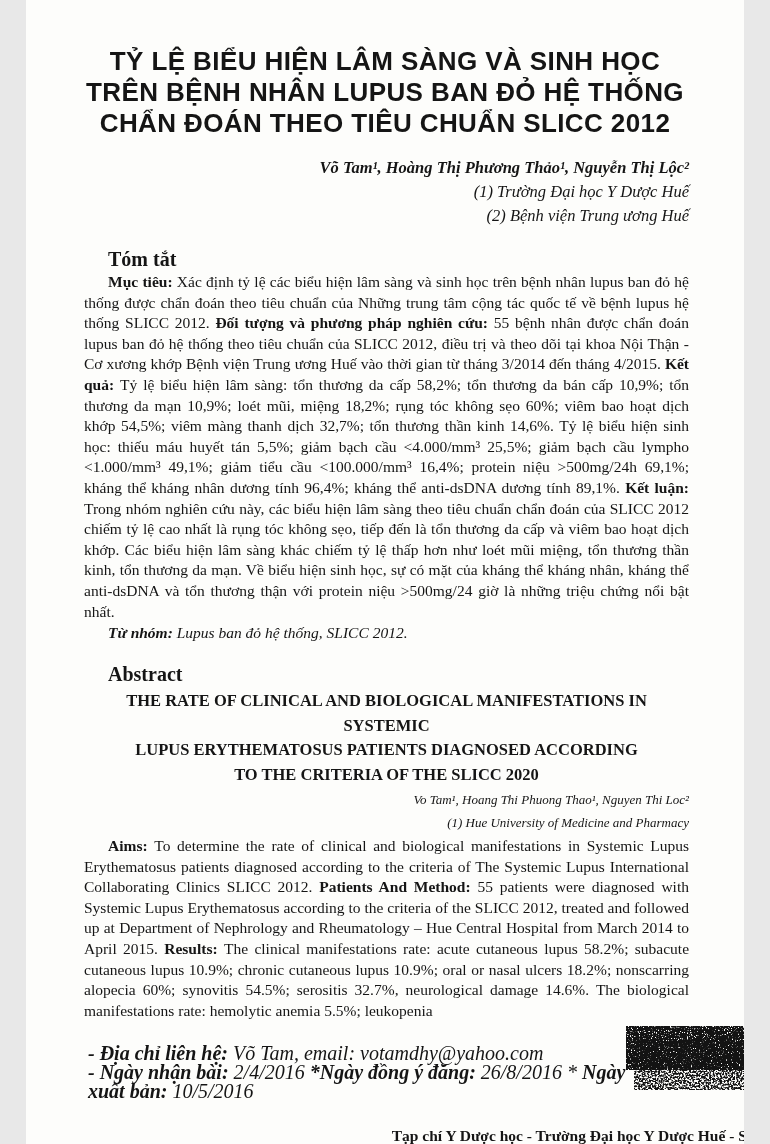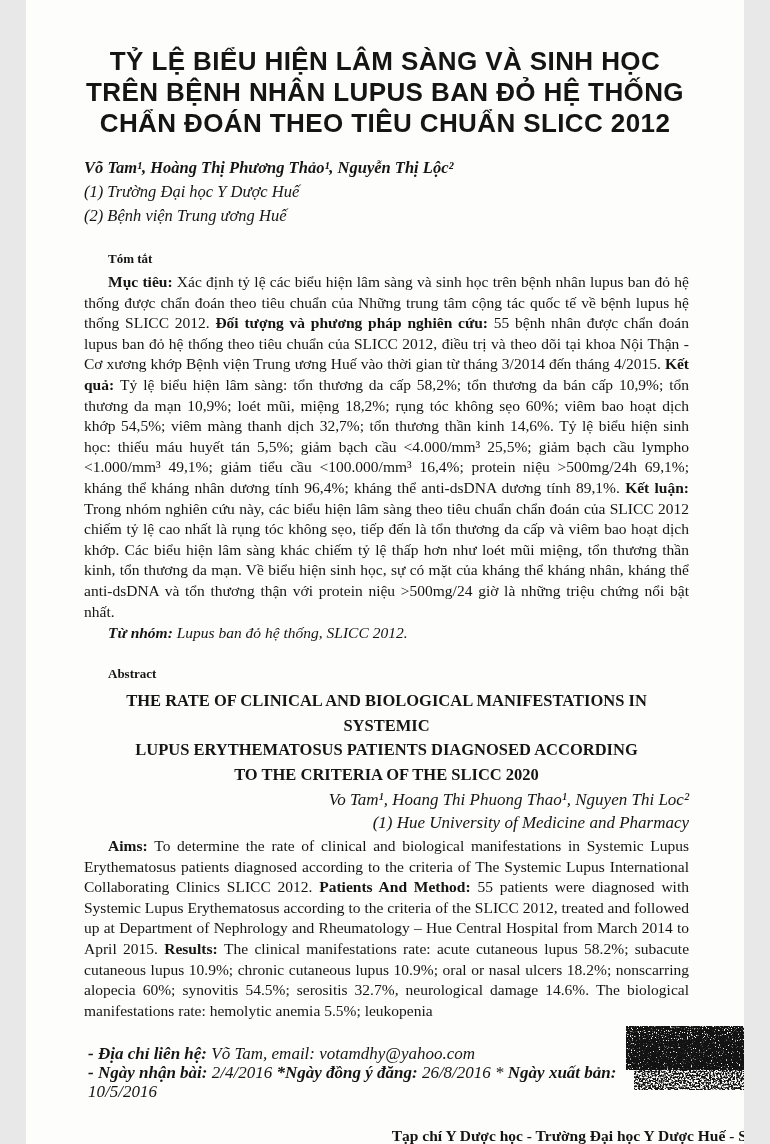--- a/index.html
+++ b/index.html
@@ -23,33 +23,33 @@
     font-family:"Liberation Sans","DejaVu Sans",sans-serif;
     font-weight:bold;
     font-size:26px;
     line-height:31px;
     letter-spacing:0.4px;
   }
 
   
   .authors-vi{
     margin:17px 55px 0 58px;
-    text-align:left;
+    text-align:right;
     font-size:16.5px;
     line-height:24px;
     font-style:italic;
   }
   .authors-vi .names{font-weight:bold;}
 
   
   .sec-heading{
     margin:20px 55px 0 58px;
     text-indent:24px;
     font-weight:bold;
-    font-size:13px;
+    font-size:20px;
     line-height:22px;
   }
 
   
   .para{
     margin:2px 55px 0 58px;
     text-align:justify;
     text-indent:24px;
     font-size:15.5px;
     line-height:20.6px;
@@ -67,31 +67,31 @@
     margin:4px 55px 0 58px;
     text-align:center;
     font-weight:bold;
     font-size:16.5px;
     line-height:24.5px;
   }
   .authors-en{
     margin:2px 55px 0 58px;
     text-align:right;
     font-style:italic;
-    font-size:17px;
+    font-size:13px;
     line-height:22.5px;
   }
 
   
   .footnote{
     position:absolute;
     left:62px;top:1044px;
     width:560px;
     font-style:italic;
-    font-size:17px;
+    font-size:20px;
     line-height:19px;
   }
 
   
   .artifact{
     position:absolute;
     left:600px;top:1026px;
     opacity:0.92;
   }
 

